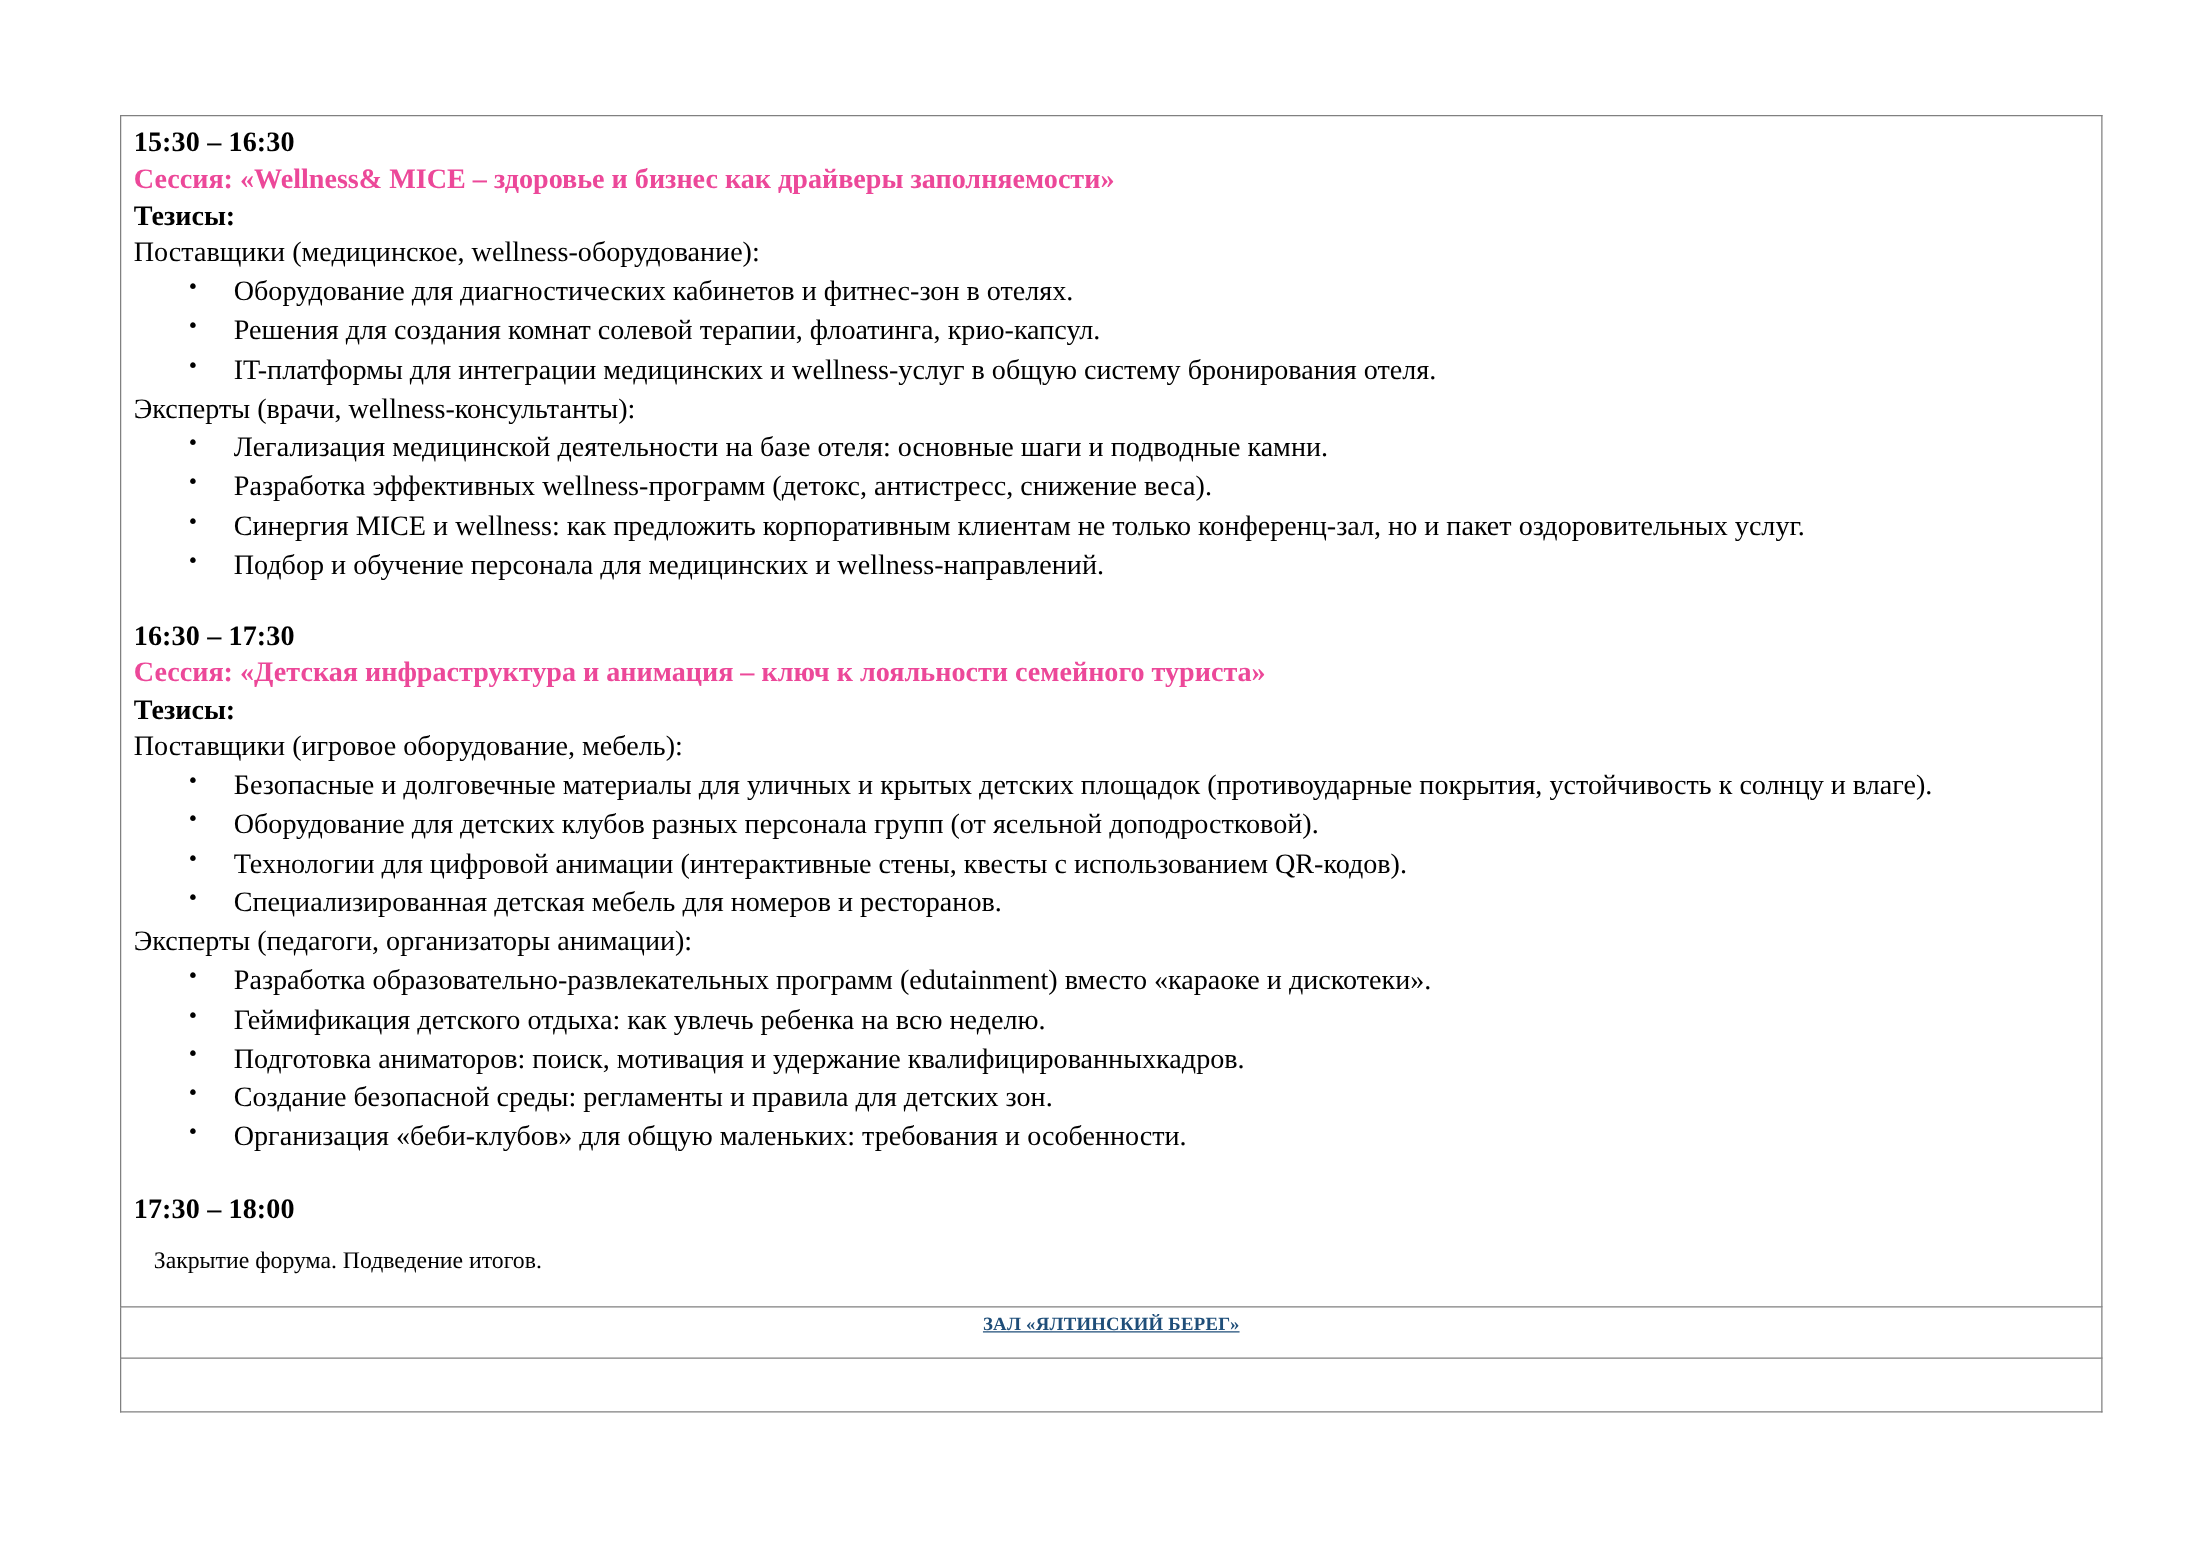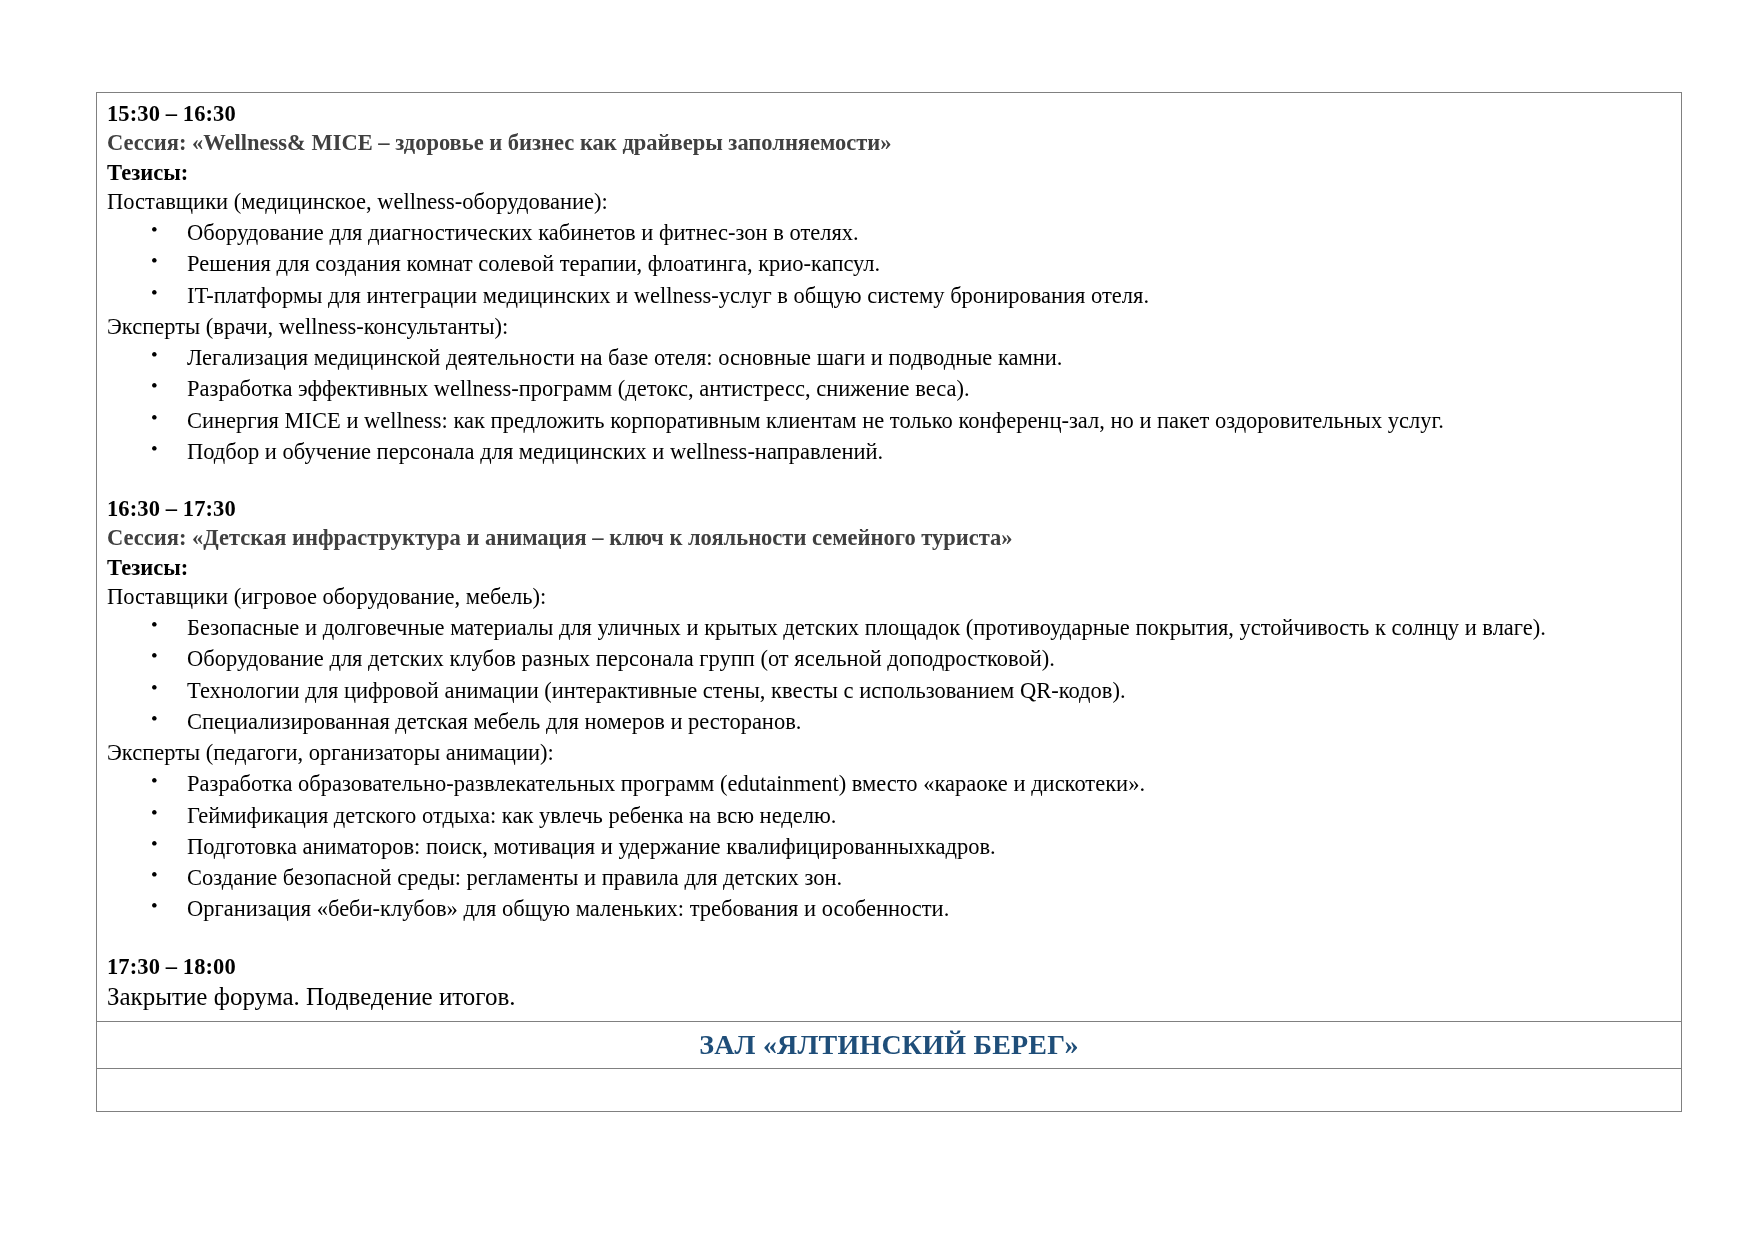--- a/index.html
+++ b/index.html
@@ -46,21 +46,21 @@
   .time {
     font-size: 22.5px;
     font-weight: bold;
     line-height: 1.30;
     margin: 0;
     letter-spacing: 0.1px;
   }
   .session-title {
     font-size: 22.5px;
     font-weight: bold;
-    color: #404040;
+    color: #ec4899;
     line-height: 1.30;
     margin: 0;
   }
   .theses {
     font-size: 22.5px;
     font-weight: bold;
     line-height: 1.30;
     margin: 0;
   }
   .group-label {
@@ -95,37 +95,38 @@
     line-height: 1.42;
   }
 
   .spacer {
     height: 26px;
     line-height: 26px;
     font-size: 22.5px;
   }
 
   .plain {
-    font-size: 25px;
-    line-height: 1.30;
-    margin: 0;
+    font-size: 19px;
+    line-height: 1.30;
+    margin: 16px;
   }
 
   
   .hall-row td {
     height: 40px;
   }
   .hall-title {
     text-align: center;
-    font-size: 28px;
+    font-size: 15px;
     font-weight: bold;
     color: #1F4E79;
     line-height: 1.30;
     padding: 5px 0 4px 0;
     letter-spacing: 0.2px;
+    text-decoration: underline;
   }
   .empty-row td {
     height: 42px;
   }
   .empty-cell {
     height: 42px;
   }
 </style>
 </head>
 <body>

